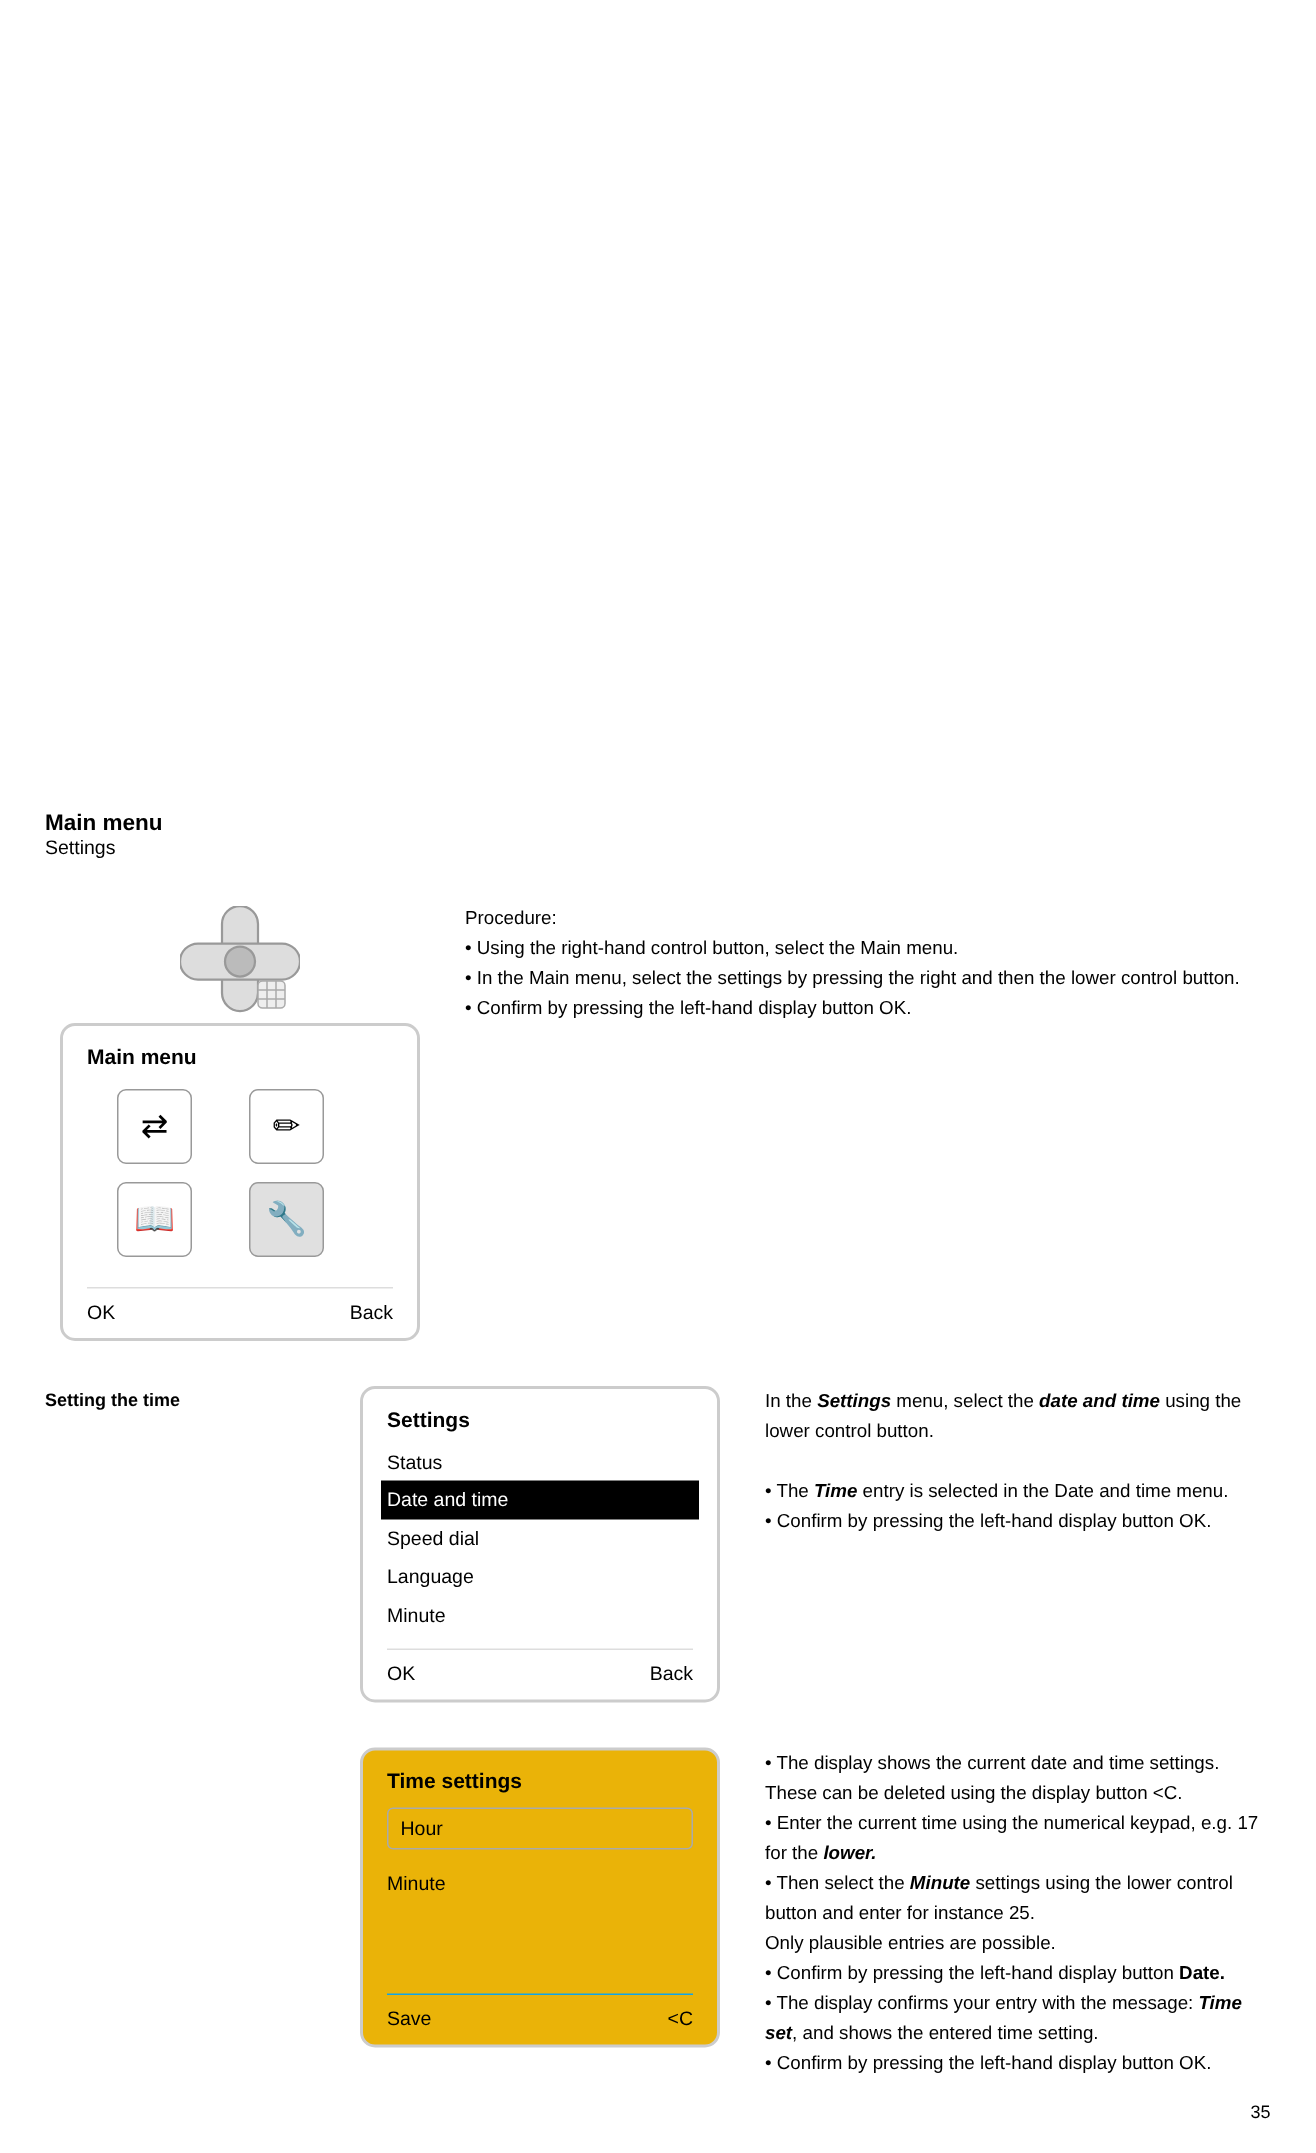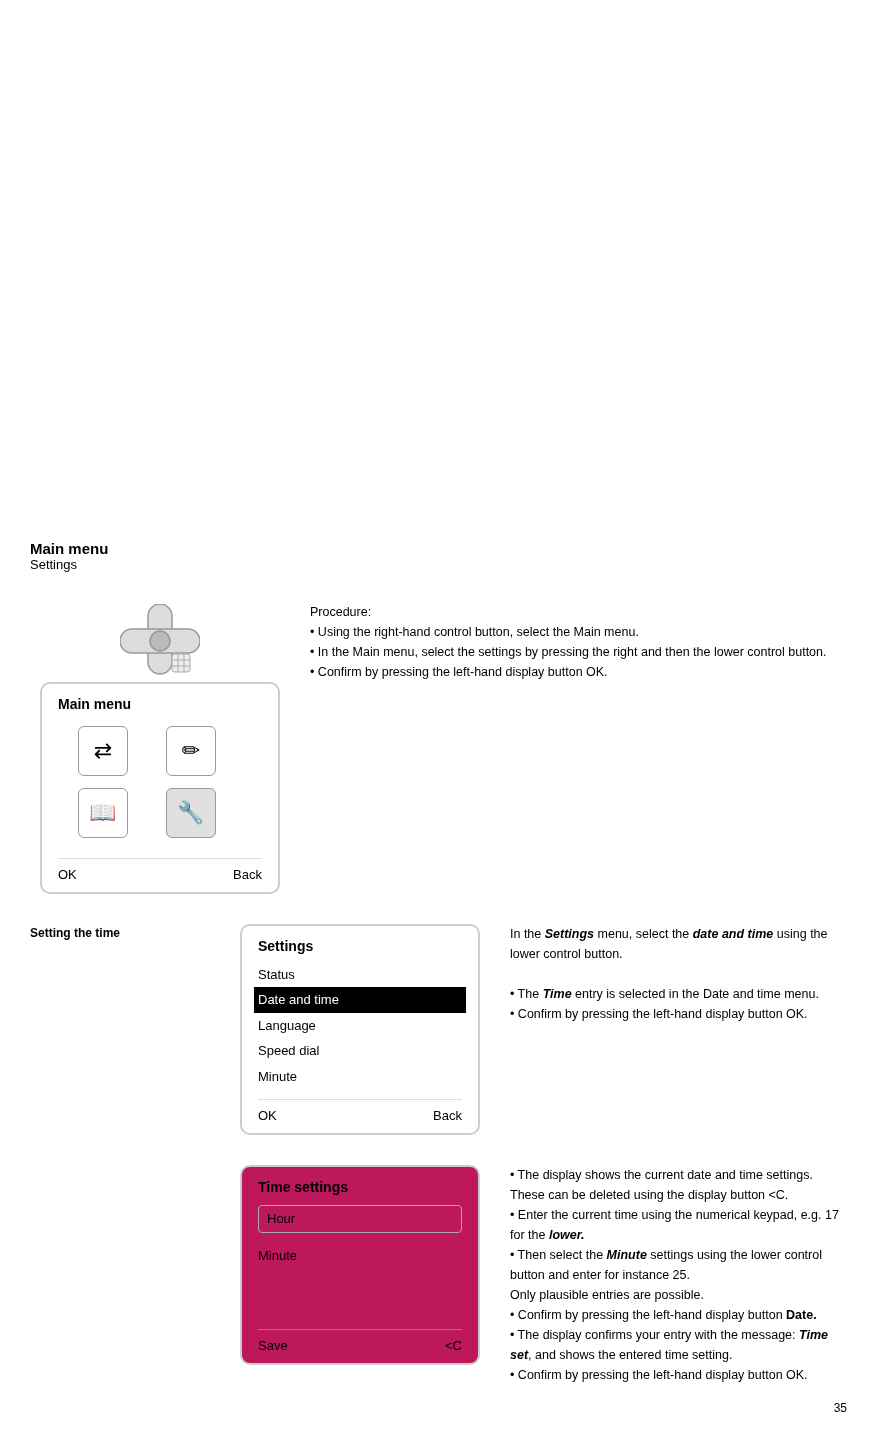--- a/index.html
+++ b/index.html
@@ -150,21 +150,21 @@
       padding-top: 8px;
       margin-top: 10px;
       font-size: 13px;
     }
 
     
     .time-box {
       border: 2px solid #ccc;
       border-radius: 10px;
       width: 240px;
-      background: #be185d;
+      background: #eab308;
       padding: 12px 16px 10px 16px;
     }
     .time-box .screen-title {
       font-weight: bold;
       font-size: 14px;
       margin-bottom: 10px;
     }
     .time-box .time-field {
       border: 1.5px solid #aaa;
       border-radius: 4px;
@@ -270,22 +270,22 @@
 
     <div class="section-left-small">
       <div class="section-title">Setting the time</div>
     </div>
 
     <div class="section-center">
       <div class="settings-box">
         <div class="screen-title">Settings</div>
         <div class="menu-item">Status</div>
         <div class="menu-item highlighted">Date and time</div>
+        <div class="menu-item">Speed dial</div>
         <div class="menu-item">Language</div>
-        <div class="menu-item">Speed dial</div>
         <div class="menu-item">Minute</div>
         <div class="footer-buttons">
           <span>OK</span>
           <span>Back</span>
         </div>
       </div>
     </div>
 
     <div class="section-right">
       <div>

